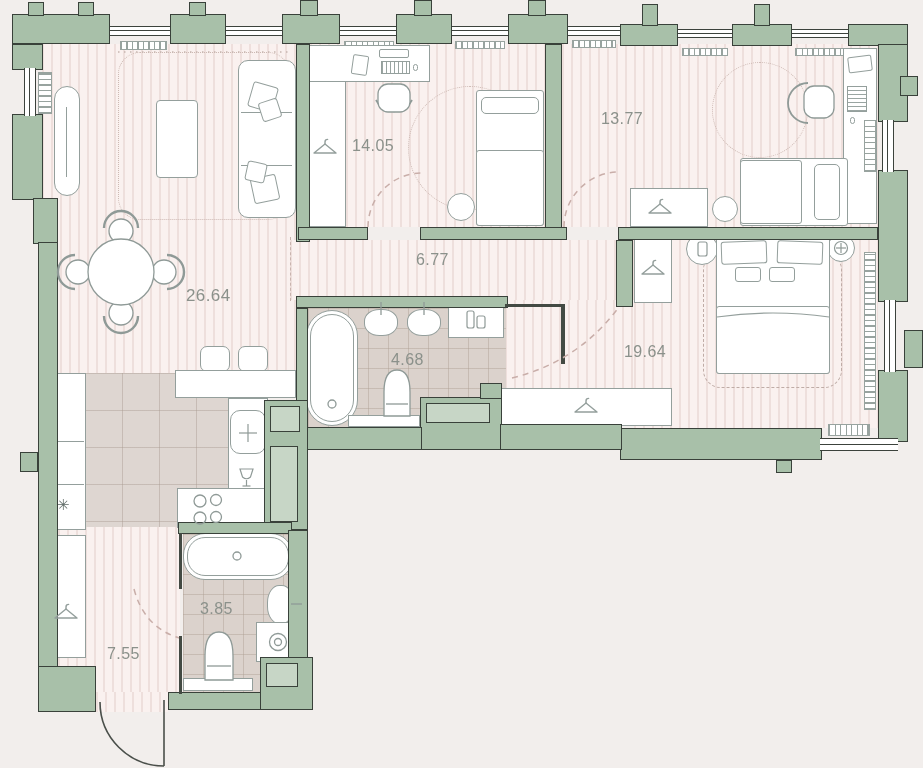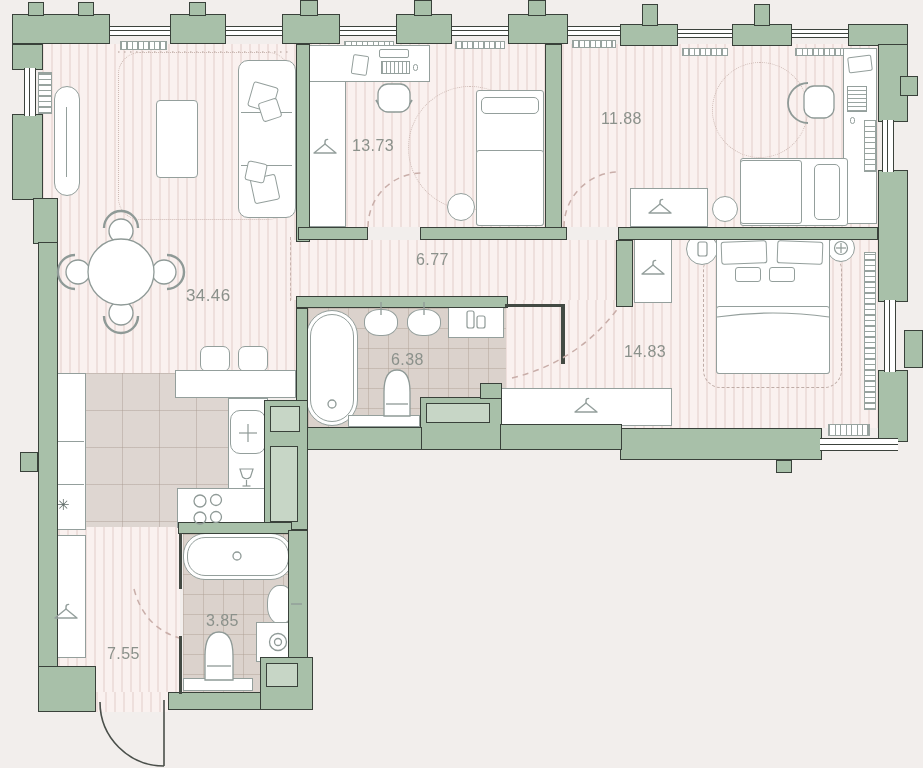--- a/index.html
+++ b/index.html
@@ -212,27 +212,27 @@
   <div class="hwin" style="left:340px;top:26px;width:56px;height:10px;"></div>
   <div class="hwin" style="left:452px;top:26px;width:56px;height:10px;"></div>
   <div class="hwin" style="left:568px;top:26px;width:52px;height:10px;"></div>
   <div class="hwin" style="left:678px;top:29px;width:54px;height:9px;"></div>
   <div class="hwin" style="left:792px;top:29px;width:56px;height:9px;"></div>
   <div class="hwin" style="left:820px;top:438px;width:78px;height:13px;"></div>
   <div class="vwin" style="left:24px;top:68px;width:12px;height:48px;"></div>
   <div class="vwin" style="left:882px;top:120px;width:12px;height:52px;"></div>
   <div class="vwin" style="left:884px;top:300px;width:12px;height:72px;"></div>
 
-  <div class="lbl" style="left:186px;top:286px;font-size:17px;">34.46</div>
-  <div class="lbl" style="left:352px;top:137px;">13.73</div>
-  <div class="lbl" style="left:601px;top:110px;">11.88</div>
+  <div class="lbl" style="left:186px;top:286px;font-size:17px;">26.64</div>
+  <div class="lbl" style="left:352px;top:137px;">14.05</div>
+  <div class="lbl" style="left:601px;top:110px;">13.77</div>
   <div class="lbl" style="left:416px;top:251px;">6.77</div>
-  <div class="lbl" style="left:624px;top:343px;">14.83</div>
-  <div class="lbl" style="left:391px;top:351px;">6.38</div>
-  <div class="lbl" style="left:206px;top:600px;margin-top:12px;">3.85</div>
+  <div class="lbl" style="left:624px;top:343px;">19.64</div>
+  <div class="lbl" style="left:391px;top:351px;">4.68</div>
+  <div class="lbl" style="left:200px;top:600px;">3.85</div>
   <div class="lbl" style="left:107px;top:645px;">7.55</div>
 
   <svg class="overlay" width="923" height="768" viewBox="0 0 923 768">
     <defs>
       <symbol id="hanger" viewBox="0 0 28 20">
         <path d="M14,7 L25,16 L3,16 Z" fill="none" stroke="#949f9c" stroke-width="1.4" stroke-linejoin="round"></path>
         <path d="M14,7 V5 q0,-2.6 2.6,-2.6" fill="none" stroke="#949f9c" stroke-width="1.4" stroke-linecap="round"></path>
       </symbol>
     </defs>
 

